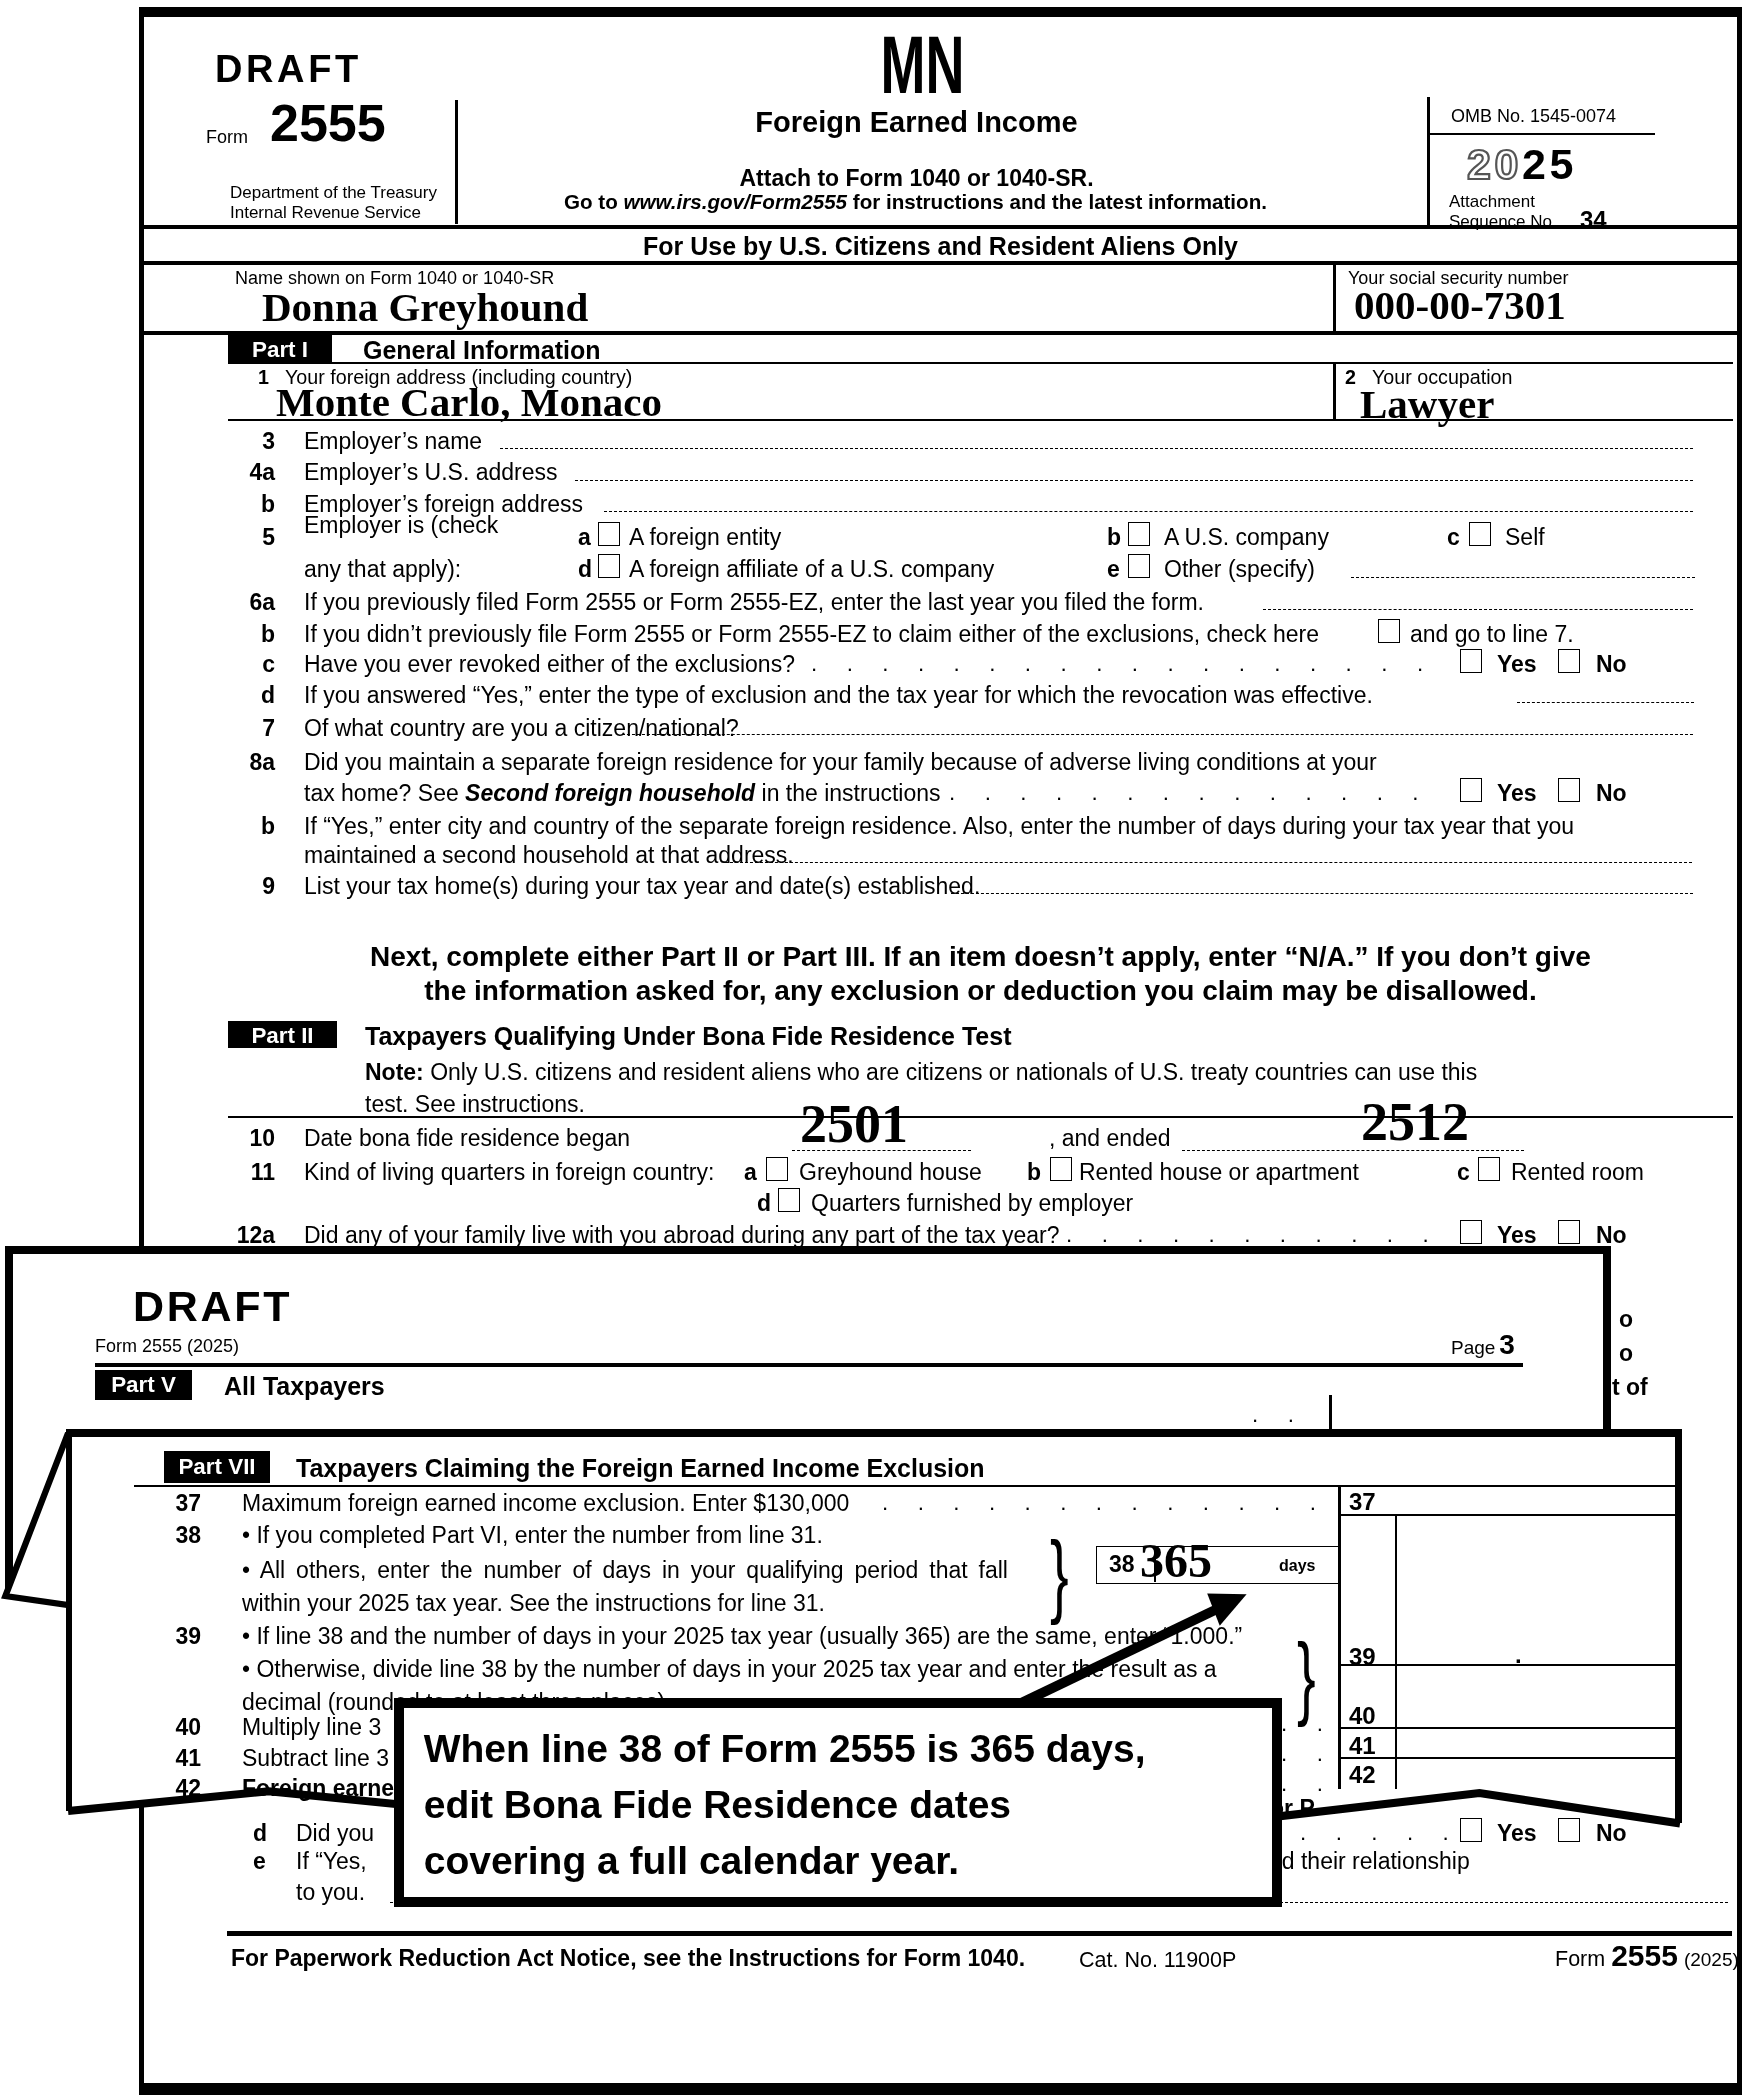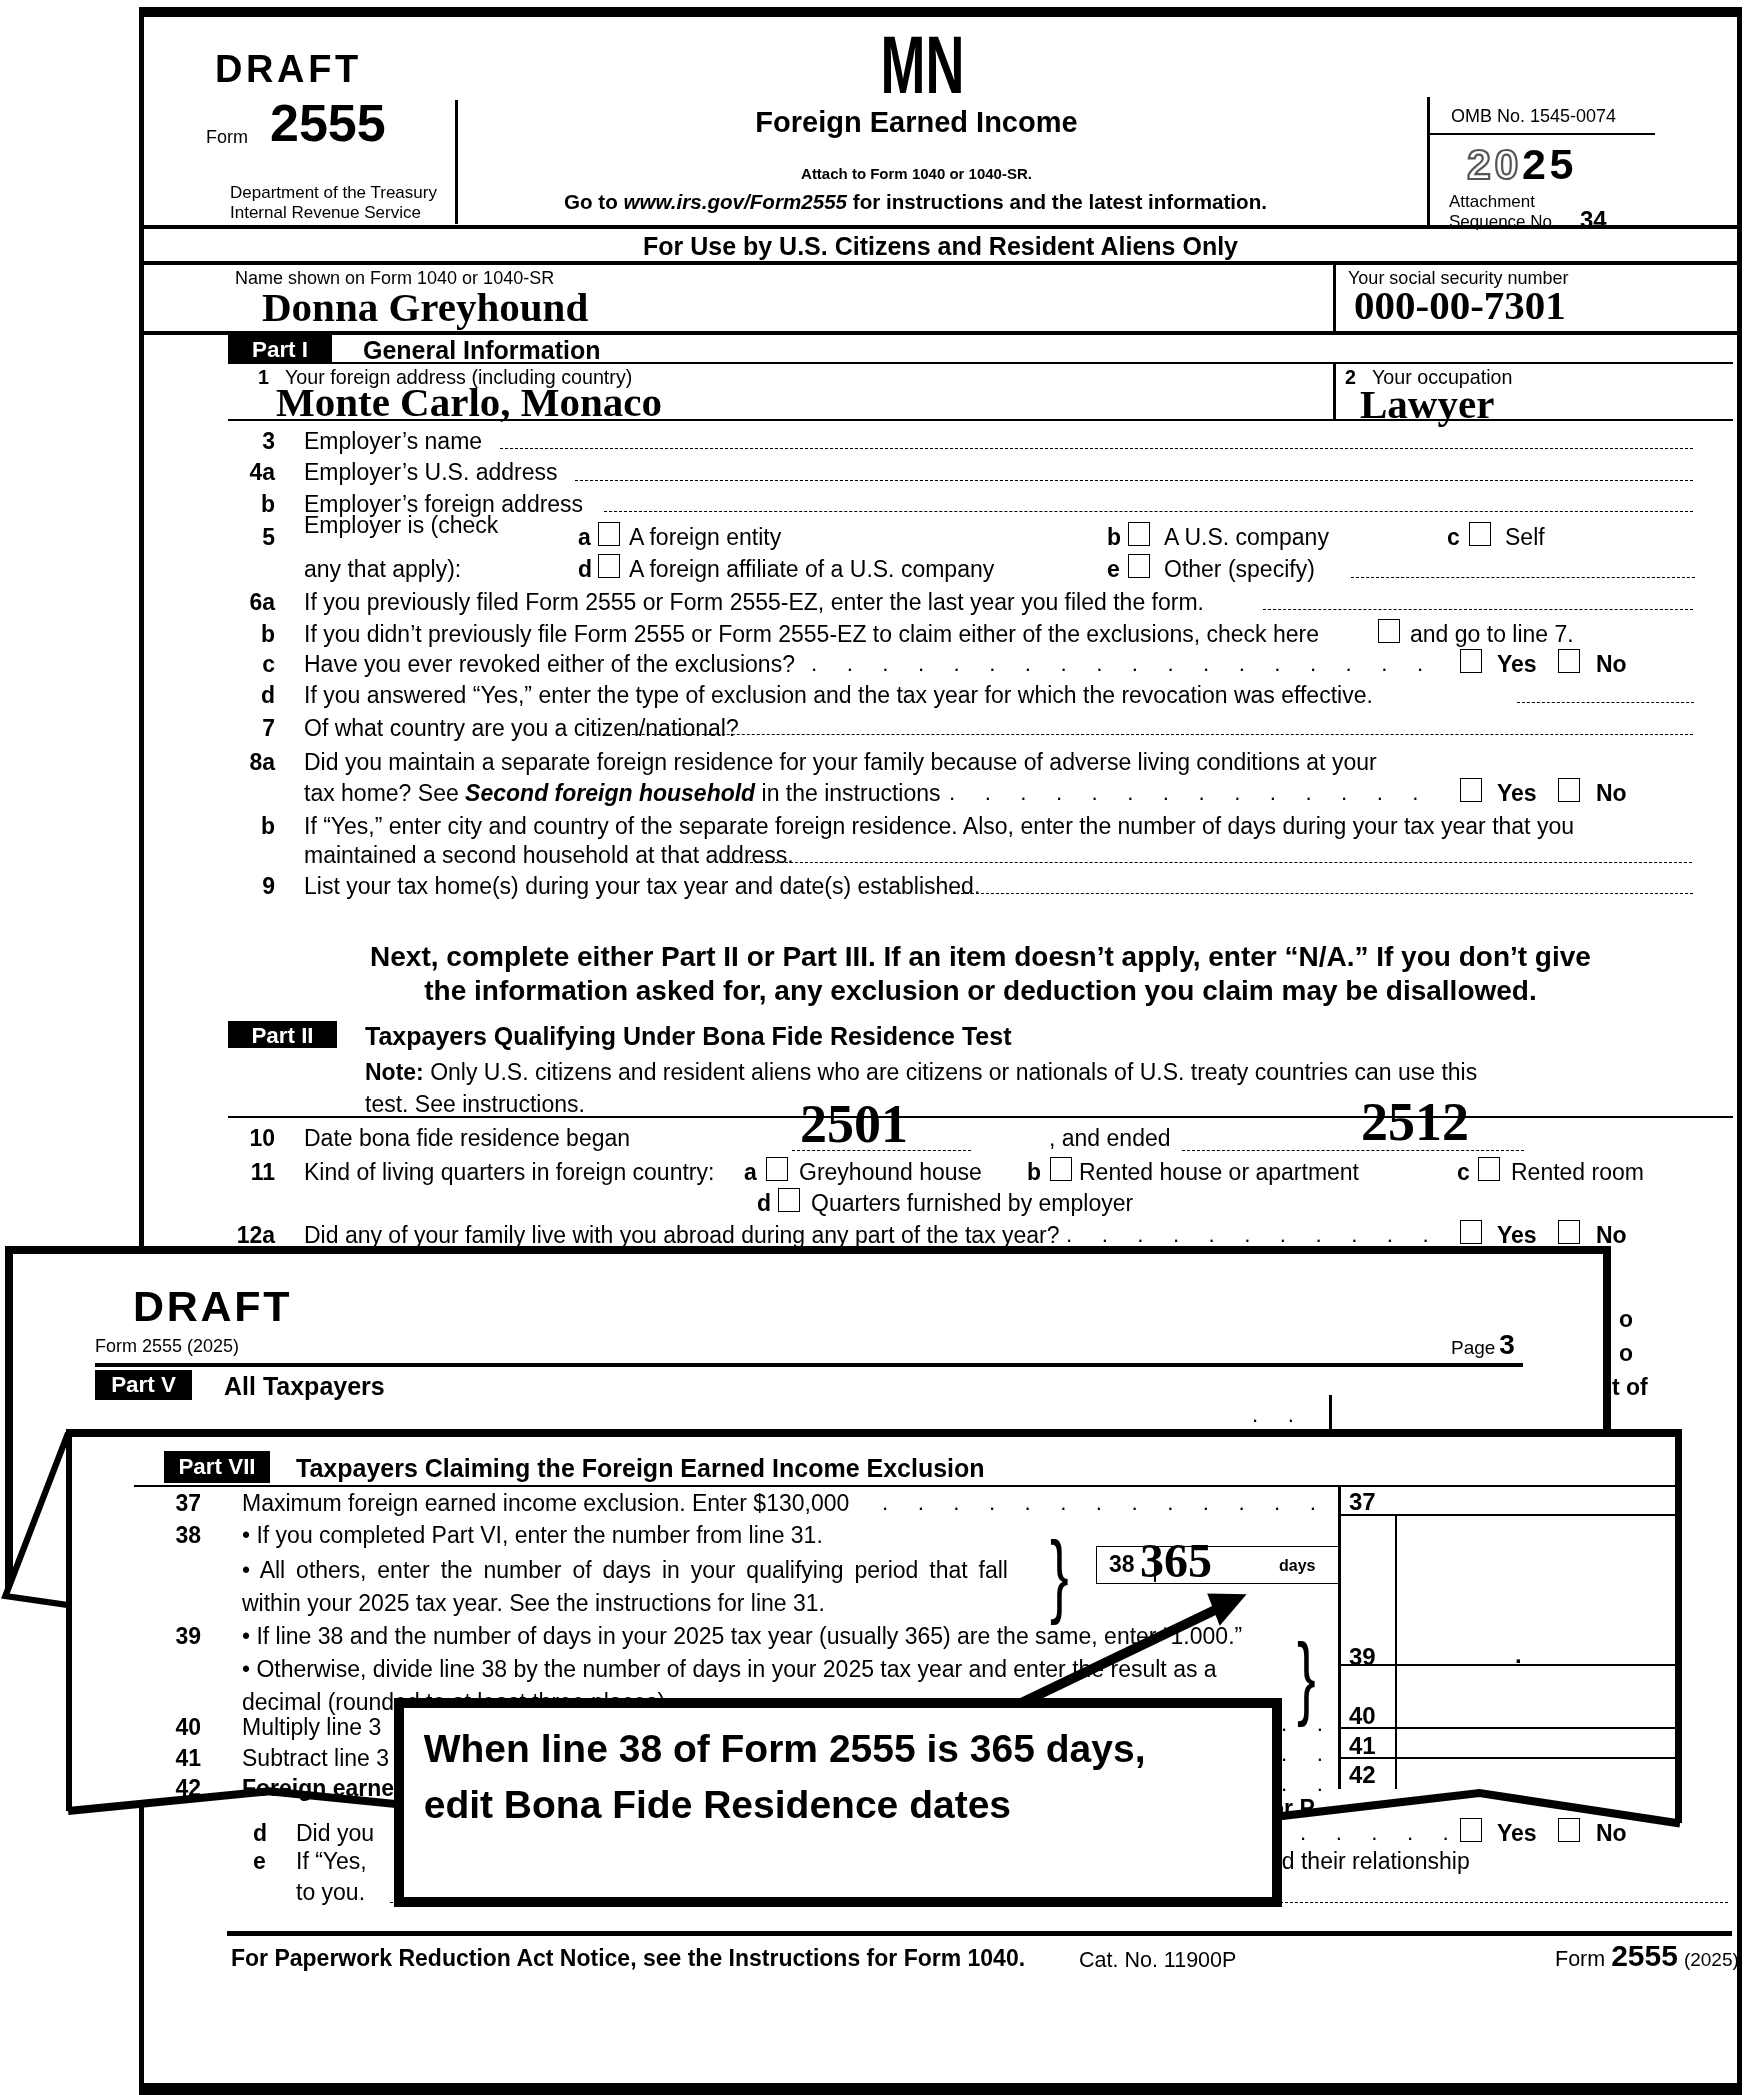--- a/index.html
+++ b/index.html
@@ -37,21 +37,21 @@
 
     <div class="A b" style="left:215px;top:48px;font-size:38px;letter-spacing:3.6px">DRAFT</div>
     <div class="A s" style="left:206px;top:127px">Form</div>
     <div class="A b" style="left:270px;top:93px;font-size:52px">2555</div>
     <div class="A s19" style="left:230px;top:183px">Department of the Treasury</div>
     <div class="A s19" style="left:230px;top:203px">Internal Revenue Service</div>
     <div class="vl" style="left:455px;top:100px;width:2.7px;height:124px"></div>
 
     <div class="A b ctr" style="left:842px;top:21.5px;width:161px;font-size:75px;transform:scale(0.72,1.08)">MN</div>
     <div class="A b ctr" style="left:567px;top:106px;width:699px;font-size:29px">Foreign Earned Income</div>
-    <div class="A b ctr" style="left:567px;top:165px;width:699px;font-size:15px">Attach to Form 1040 or 1040-SR.</div>
+    <div class="A b ctr" style="left:567px;top:165px;width:699px;font-size:23px">Attach to Form 1040 or 1040-SR.</div>
     <div class="A b ctr" style="left:459px;top:190px;width:913px;font-size:20.6px">
       <span>Go to </span><span class="i">www.irs.gov/Form2555</span><span> for instructions and the latest information.</span>
     </div>
 
     <div class="vl" style="left:1427px;top:97px;width:2.7px;height:128px"></div>
     <div class="A s" style="left:1451px;top:106px">OMB No. 1545-0074</div>
     <div class="hl" style="left:1429px;top:133px;width:226px;height:1.8px"></div>
     <div class="A b" style="left:1467px;top:140px;font-size:43px;letter-spacing:3.6px">
       <span class="outline20">20</span><span>25</span>
     </div>
@@ -315,16 +315,17 @@
   <div class="A t b" style="left:1270px;top:1795px;z-index:17">or P</div>
 
   <svg width="1749" height="2096" viewBox="0 0 1953 2340" style="z-index:20">
     <line x1="1060" y1="1940" x2="1360" y2="1796" stroke="#000000" stroke-width="11"></line>
     <polygon points="1392,1780 1362,1815 1348,1779" fill="#000000"></polygon>
   </svg>
 
   <div style="position:absolute;left:394px;top:1698px;width:848px;height:176px;background:#fff;border:10.7px solid #000;z-index:30;padding:12.5px 0 0 19.7px">
     <div class="b" style="font-size:39px;line-height:56px;white-space:nowrap">When line 38 of Form 2555 is 365 days,</div>
     <div class="b" style="font-size:39px;line-height:56px;white-space:nowrap">edit Bona Fide Residence dates</div>
+    <div class="b" style="font-size:39px;line-height:56px;white-space:nowrap">covering a full calendar year.</div>
   </div>
 
 </div>
 
 
 </body></html>

